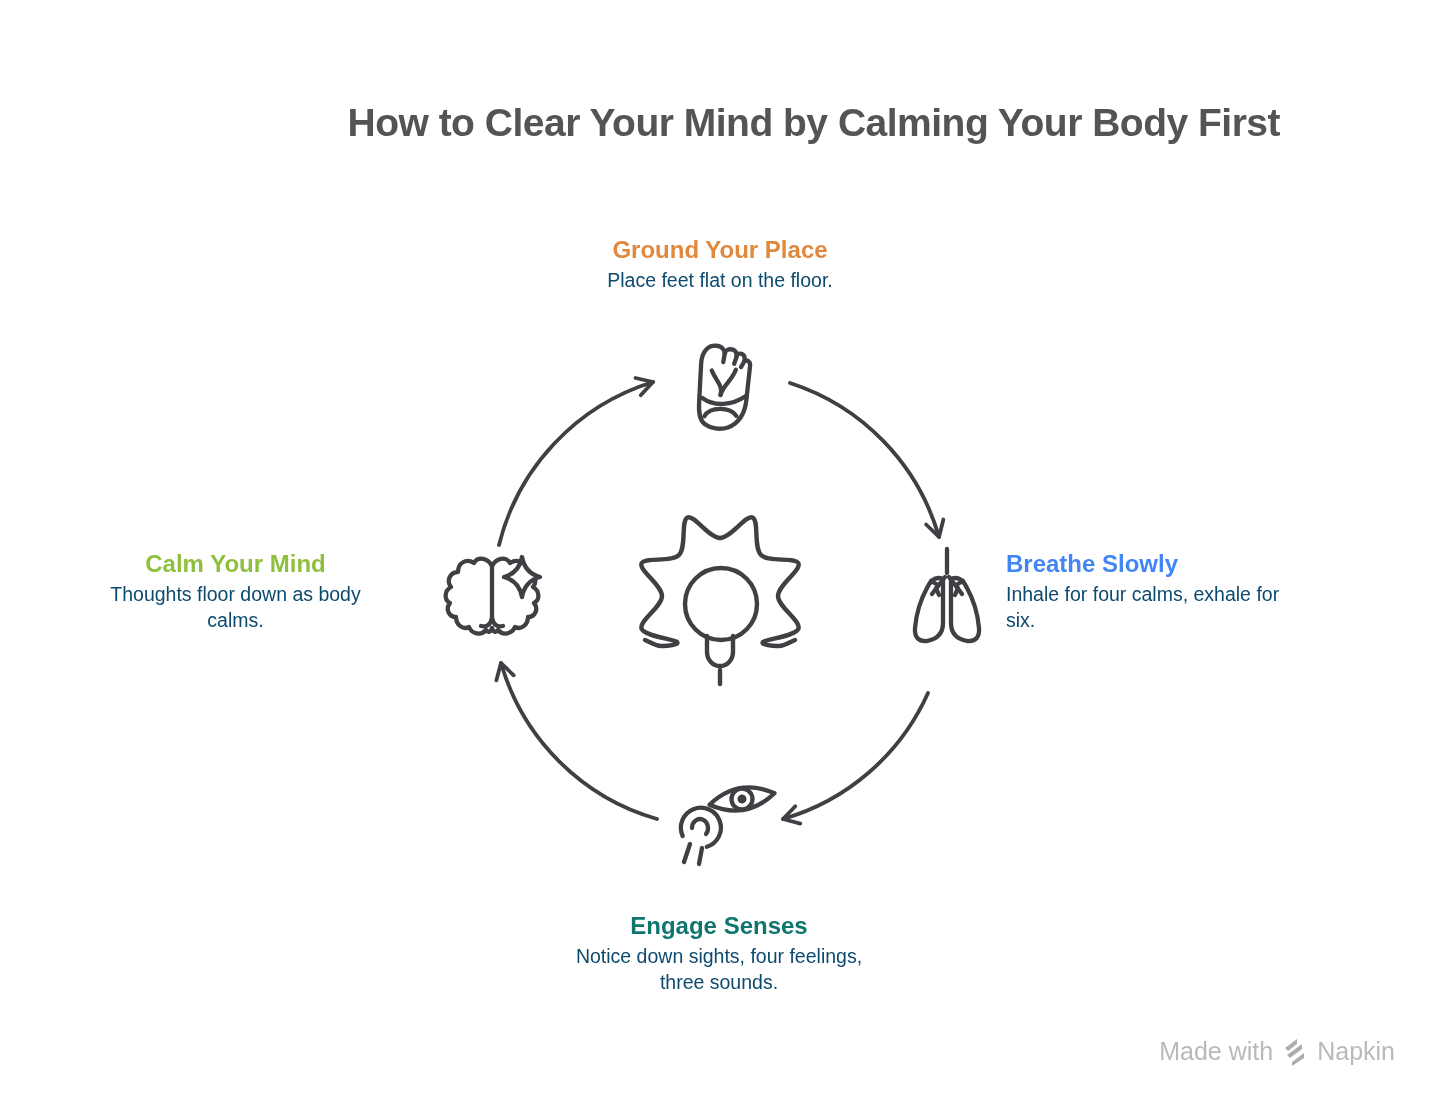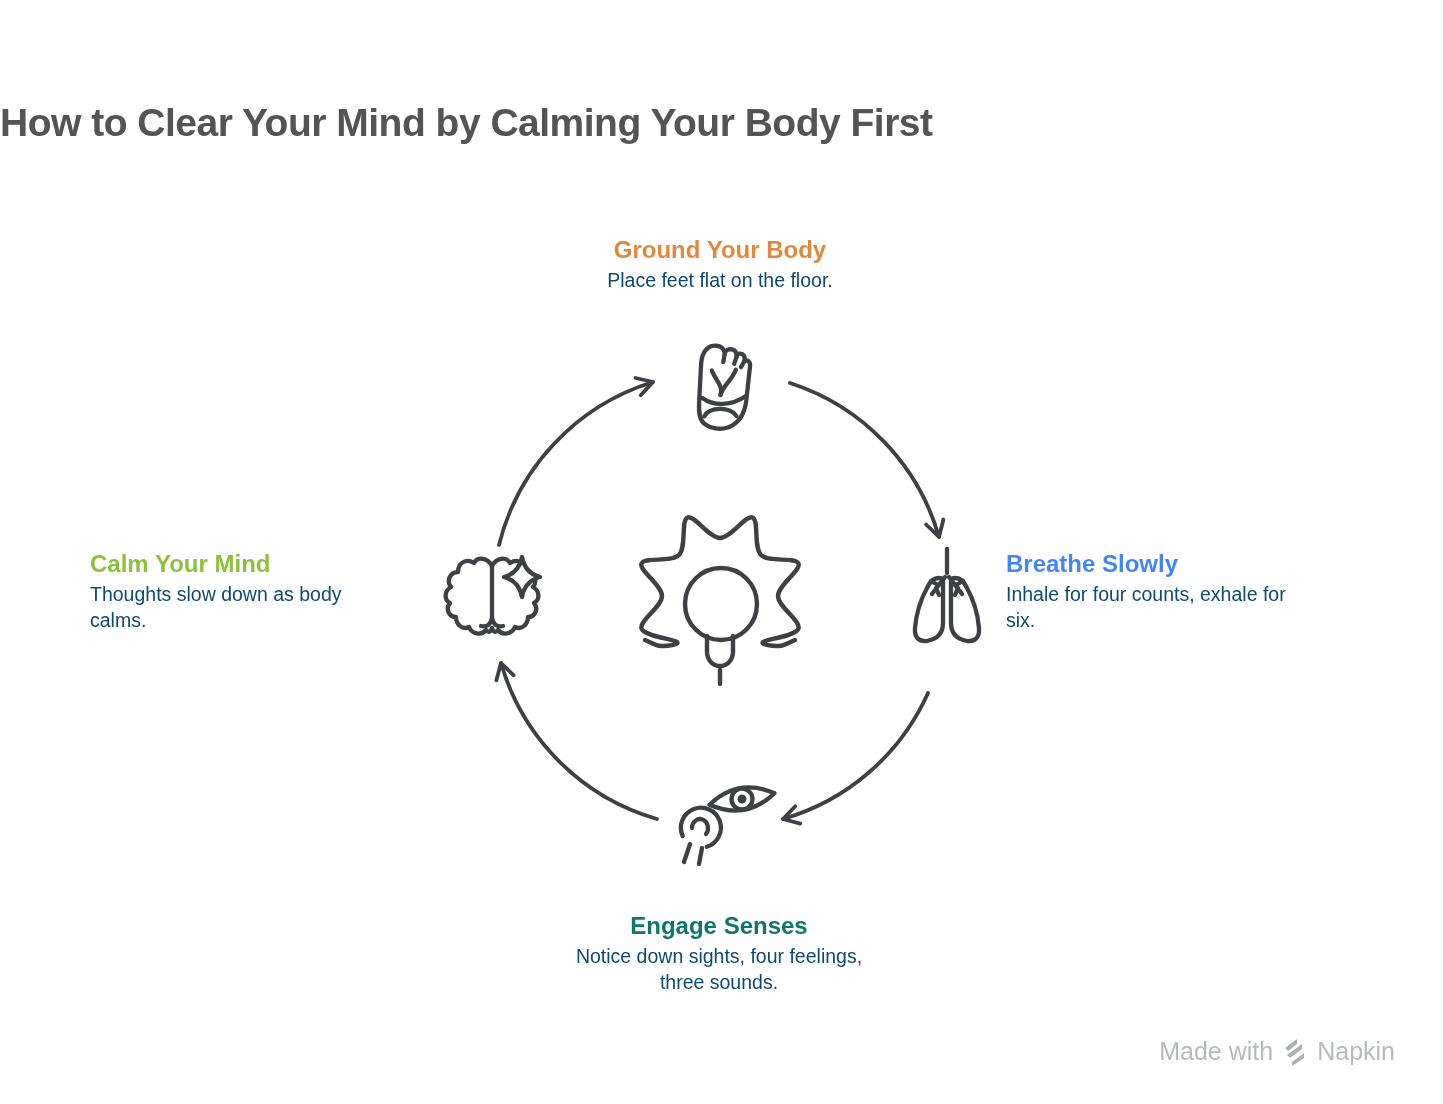--- a/index.html
+++ b/index.html
@@ -1,27 +1,27 @@
 <!DOCTYPE html>
 <html><head>
 <meta charset="utf-8">
 <style>
   * { margin:0; padding:0; box-sizing:border-box; }
   html,body { width:1443px; height:1104px; background:#ffffff; overflow:hidden;
               font-family:"Liberation Sans", sans-serif; }
   .canvas { position:relative; width:1443px; height:1104px; background:#fff; }
-  .title { position:absolute; top:101px; left:0; width:1280px; text-align:left;
+  .title { position:absolute; top:101px; left:0; width:1280px; text-align:right;
            font-size:39px; font-weight:700; color:#545454; letter-spacing:-0.5px; }
   .step { position:absolute; }
   .step-label { font-size:24px; font-weight:700; margin-bottom:3px; }
   .step-desc  { font-size:19.5px; color:#0c4a6e; line-height:26px; }
   .step-top    { top:236px; left:520px; width:400px; text-align:center; }
   .step-right  { top:550px; left:1006px; width:290px; text-align:left; }
   .step-bottom { top:912px; left:559px; width:320px; text-align:center; }
-  .step-left   { top:550px; left:90px;  width:291px; text-align:left; }
+  .step-left   { top:550px; left:90px;  width:291px; text-align:center; }
   svg.diagram { position:absolute; left:0; top:0; }
   .footer { position:absolute; top:1032px; right:48px; height:34px;
             display:flex; align-items:flex-end; gap:9px;
             font-size:25px; color:#b7babc; }
   .footer .brand { color:#b7babc;margin-top:36px; }
 </style>
 </head>
 <body>
 
 <div class="canvas">
@@ -104,37 +104,37 @@
                C539,609 535,617 528,617 C528,625 521,630 515,627
                C512,634 503,636 498,630 C496,633 493,632 492,628"></path>
       <path d="M492,566 L492,618"></path>
       <path d="M492,618 Q490,628 481,626"></path>
       <path d="M492,618 Q494,628 503,626"></path>
       <path d="M522,557 Q525,573 540,577 Q525,581 522,597 Q519,581 504,577 Q519,573 522,557 Z" fill="#ffffff"></path>
     </g>
   </svg>
 
   <div class="step step-top">
-    <div class="step-label" style="color: rgb(224, 137, 61);">Ground Your Body</div>
+    <div class="step-label" style="color: rgb(224, 137, 61);">Ground Your Place</div>
     <div class="step-desc">Place feet flat on the floor.</div>
   </div>
 
   <div class="step step-right">
     <div class="step-label" style="color: rgb(66, 133, 244);">Breathe Slowly</div>
-    <div class="step-desc">Inhale for four counts, exhale for six.</div>
+    <div class="step-desc">Inhale for four calms, exhale for six.</div>
   </div>
 
   <div class="step step-bottom">
     <div class="step-label" style="color: #0f766e;">Engage Senses</div>
     <div class="step-desc">Notice down sights, four feelings, three sounds.</div>
   </div>
 
   <div class="step step-left">
     <div class="step-label" style="color: rgb(142, 192, 62);">Calm Your Mind</div>
-    <div class="step-desc">Thoughts slow down as body calms.</div>
+    <div class="step-desc">Thoughts floor down as body calms.</div>
   </div>
 
   <div class="footer">
     <span>Made with</span>
     <svg width="26" height="28" viewBox="0 0 26 28" fill="#abaeb1">
       <path d="M3,10 L15,1 L15,6 L6,13 Z"></path>
       <path d="M5,17 L20,6 L20,11 L8,20 Z"></path>
       <path d="M10,24 L22,15 L22,20 L10,28 Z"></path>
     </svg>
     <span class="brand">Napkin</span>

